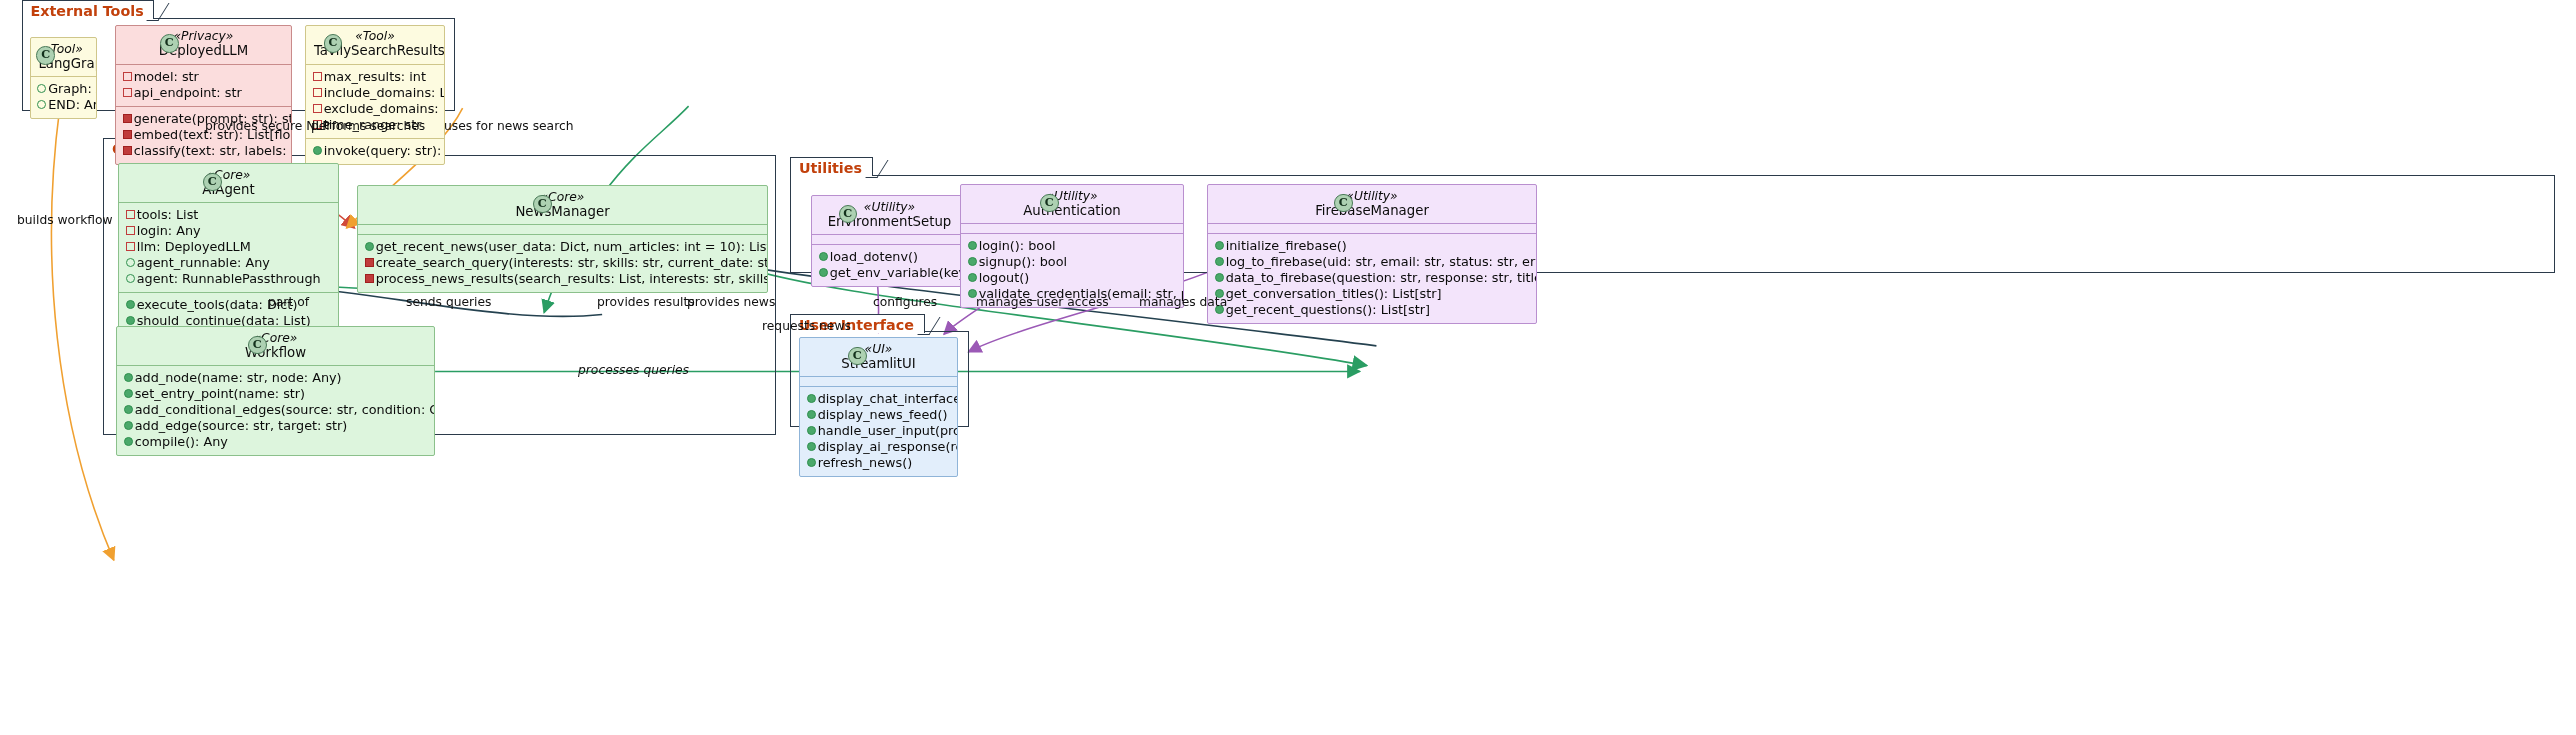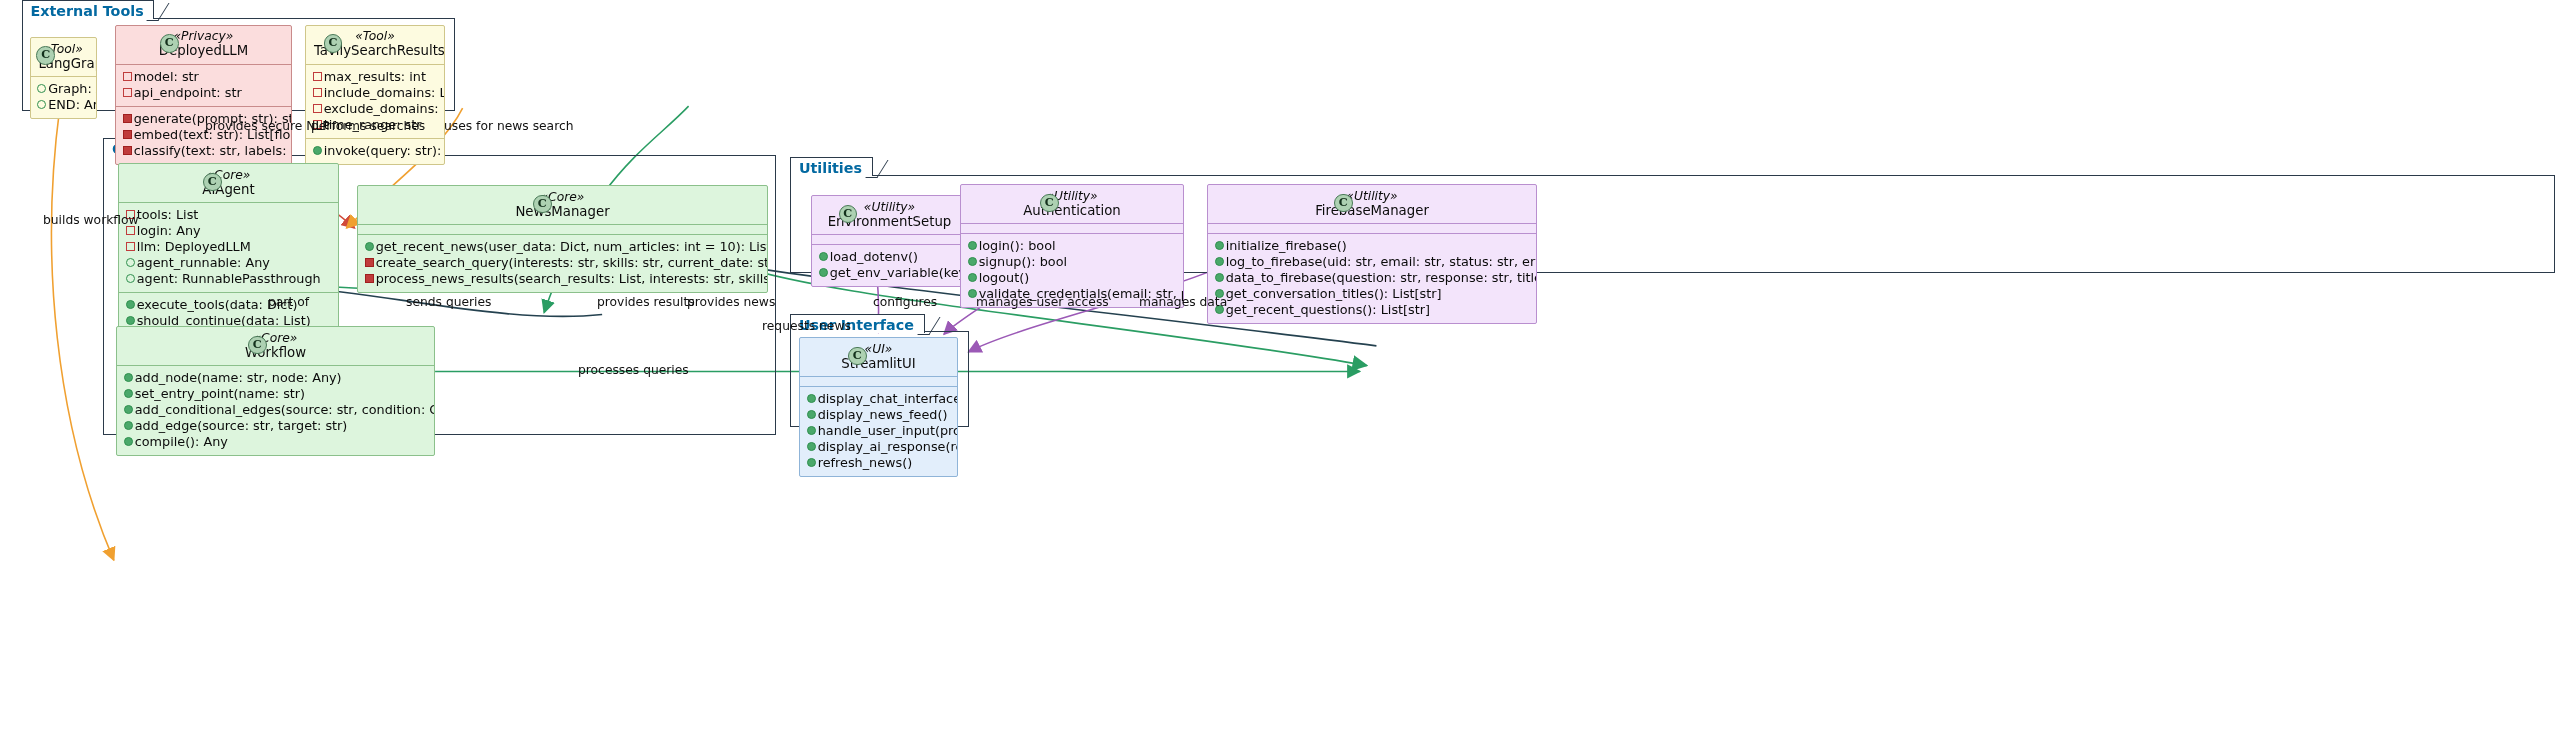--- a/index.html
+++ b/index.html
@@ -14,21 +14,21 @@
   }
   #canvas { position: absolute; inset: 0; }
   svg.wires { position: absolute; left: 0; top: 0; width: 2576px; height: 735px; pointer-events: none; }
 
   
   .pkg { position: absolute; box-sizing: border-box; border: 1.5px solid #2b3a4a; background: transparent; }
   .pkg-tab {
     position: absolute; box-sizing: border-box;
     border: 1.5px solid #2b3a4a; border-bottom: none;
     background: #ffffff;
-    font-weight: bold; font-size: 14.3px; color: #0369a1;
+    font-weight: bold; font-size: 14.3px; color: #c2410c;
     padding: 2.9px 9.8px 2px 7.9px;
     white-space: nowrap;
     line-height: 14.7px;
   }
   .pkg-tab::after {
     content: ""; position: absolute; right: -10.8px; bottom: -1.5px;
     width: 11.8px; height: 100%;
     border-bottom: 1.5px solid #2b3a4a;
     transform: skewX(-32deg);
     border-right: 1.5px solid #2b3a4a;
@@ -448,28 +448,28 @@
           <span class="mk pub"><i></i></span>
           <span>display_ai_response(response: str)</span>
         </div>
       <div class="row">
           <span class="mk pub"><i></i></span>
           <span>refresh_news()</span>
         </div>
     </div>
   </div>
 
-  <div class="elabel" style="left:43px;  top:214px;">builds workflow</div>
+  <div class="elabel" style="left:17px;  top:214px;">builds workflow</div>
   <div class="elabel" style="left:205px; top:120px;">provides secure NLP</div>
   <div class="elabel" style="left:311px; top:120px;">performs searches</div>
   <div class="elabel" style="left:444px; top:120px;">uses for news search</div>
   <div class="elabel" style="left:252px; top:296px;margin-left:16px;">part of</div>
   <div class="elabel" style="left:406px; top:296px;">sends queries</div>
   <div class="elabel" style="left:597px; top:296px;">provides results</div>
   <div class="elabel" style="left:687px; top:296px;">provides news</div>
   <div class="elabel" style="left:762px; top:296px;margin-top:24px;">requests news</div>
   <div class="elabel" style="left:873px; top:296px;">configures</div>
   <div class="elabel" style="left:976px; top:296px;">manages user access</div>
   <div class="elabel" style="left:1139px;top:296px;">manages data</div>
-  <div class="elabel" style="left:578px; top:364px;">processes queries</div>
+  <div class="elabel" style="left:578px; top:364px;font-style:italic;">processes queries</div>
 
 </div>
 
 
 </body></html>

